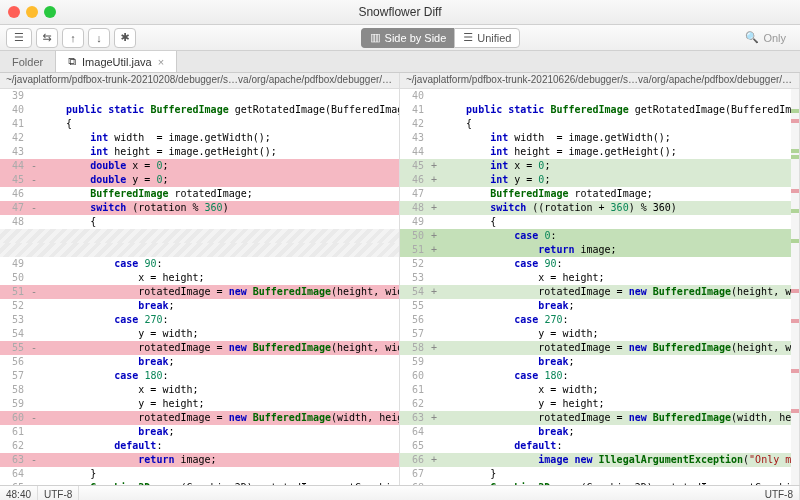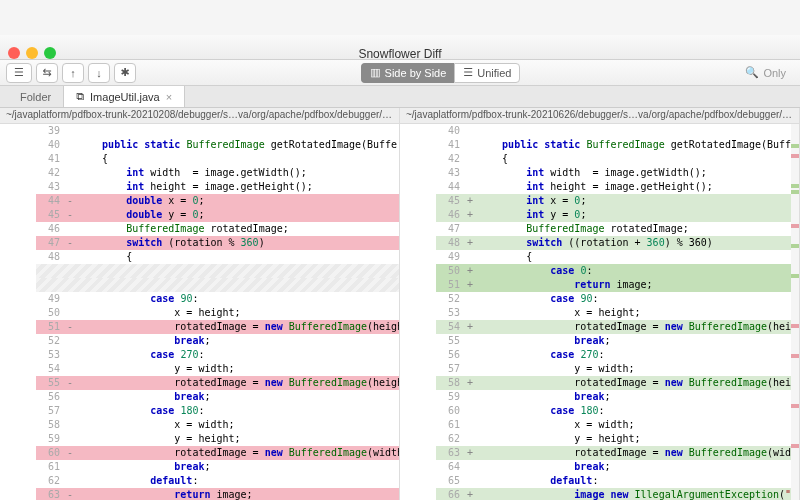--- a/index.html
+++ b/index.html
@@ -1,52 +1,52 @@
 <!DOCTYPE html>
 <html><head>
 <meta charset="utf-8">
 <style>
 * { margin: 0; padding: 0; box-sizing: border-box; }
 body { font-family: -apple-system, "Helvetica Neue", sans-serif; font-size: 11px; background: #f5f5f5; width: 800px; height: 500px; overflow: hidden; }
-.titlebar { height: 22px; background: linear-gradient(#f9f9f9, #ededed); border-bottom: 1px solid #d0d0d0; display: flex; align-items: flex-start; padding: 12px 8px; position: relative; margin-top: 35px; }
+.titlebar { height: 22px; background: linear-gradient(#f9f9f9, #ededed); border-bottom: 1px solid #d0d0d0; display: flex; align-items: center; padding: 12px 8px; position: relative; }
 .traffic { display: flex; gap: 6px; }
 .tl { width: 12px; height: 12px; border-radius: 50%; }
 .red { background: #ff5f57; }
 .yellow { background: #febc2e; }
 .green { background: #28c840; }
 .titlebar .title { position: absolute; left: 0; right: 0; text-align: center; font-size: 12px; color: #333; pointer-events: none; }
 .toolbar { height: 26px; background: linear-gradient(#fbfbfb, #efefef); border-bottom: 1px solid #d0d0d0; display: flex; align-items: center; padding: 0 6px; gap: 4px; }
 .tbtn { width: 26px; height: 20px; background: #fff; border: 1px solid #c7c7c7; border-radius: 4px; display: flex; align-items: center; justify-content: center; color: #555; font-size: 11px; }
 .tbtn.narrow { width: 22px; }
 .spacer { flex: 1; }
 .seg { display: flex; }
 .segbtn { height: 20px; padding: 0 8px; background: #fff; border: 1px solid #c7c7c7; display: flex; align-items: center; gap: 4px; color: #555; }
 .segbtn:first-child { border-radius: 4px 0 0 4px; border-right: none; }
 .segbtn:last-child { border-radius: 0 4px 4px 0; }
 .segbtn.active { background: #8a8a8a; color: #fff; border-color: #8a8a8a; }
 .find { display: flex; align-items: center; gap: 4px; color: #999; padding-right: 8px; }
-.tabs { height: 22px; background: #e8e8e8; display: flex; border-bottom: 1px solid #ccc; padding-left: 8px; }
+.tabs { height: 22px; background: #e8e8e8; display: flex; border-bottom: 1px solid #ccc; }
 .tab { padding: 0 12px; display: flex; align-items: center; gap: 6px; border-right: 1px solid #ccc; color: #666; }
 .tab.active { background: #fff; color: #333; }
 .tab .close { color: #999; }
 .paths { height: 16px; display: flex; background: #eee; border-bottom: 1px solid #dcdcdc; }
 .path { width: 50%; padding: 1px 6px; font-size: 10px; color: #555; overflow: hidden; white-space: nowrap; text-overflow: ellipsis; border-right: 1px solid #dcdcdc; }
 .panes { display: flex; height: 396px; background: #fff; font-family: Menlo, Consolas, monospace; font-size: 10px; line-height: 14px; overflow: hidden; }
-.pane { width: 50%; overflow: hidden; border-right: 1px solid #ddd; position: relative; padding-left: 36px; }
+.pane { width: 50%; overflow: hidden; border-right: 1px solid #ddd; position: relative; }
 .lines { }
 .row { display: flex; height: 14px; white-space: pre; }
 .ln { width: 28px; text-align: right; padding-right: 4px; color: #aaa; flex-shrink: 0; }
 .mk { width: 12px; text-align: center; color: #888; flex-shrink: 0; }
 .code { padding-left: 2px; overflow: hidden; }
 .row.hatch { background: repeating-linear-gradient(135deg, #f3f3f3 0 4px, #eaeaea 4px 8px); }
 .row.delStrong { background: #f5b9c3; }
 .row.add { background: #d9ead3; }
 .row.addStrong { background: #c4e0b8; }
 .kw { color: #0000c0; font-weight: bold; }
-.type { color: #006600; }
+.type { color: #006600; font-weight: bold; }
 .str { color: #a31515; }
 .num { color: #098658; }
 .minimap { position: absolute; right: 0; top: 0; width: 8px; height: 100%; background: #f5f5f5; }
 .mm { position: absolute; right: 0; width: 8px; height: 4px; }
 .mm.r { background: #e8a0a8; }
 .mm.g { background: #b0d498; }
 .statusbar { height: 18px; background: linear-gradient(#fdfdfd, #f0f0f0); border-top: 1px solid #d0d0d0; display: flex; align-items: center; font-size: 10px; color: #444; }
 .sb { padding: 0 6px; border-right: 1px solid #ddd; height: 100%; display: flex; align-items: center; }
 .sbspacer { flex: 1; }
 .icon { font-family: -apple-system; }

